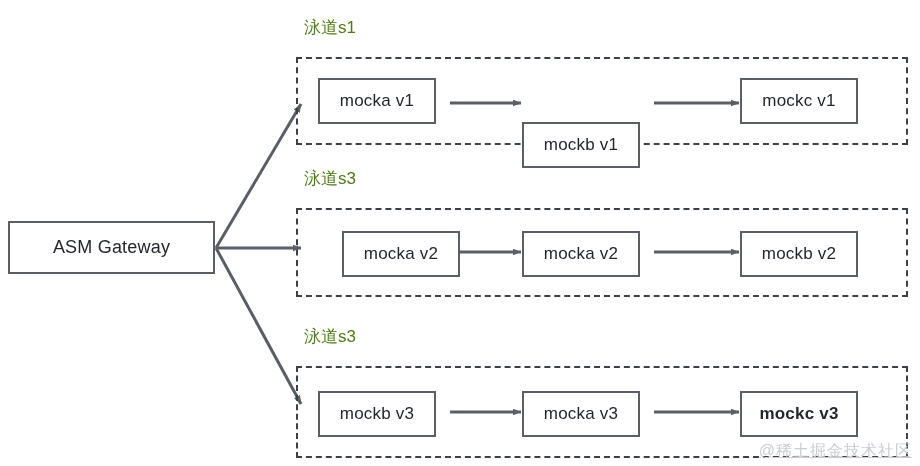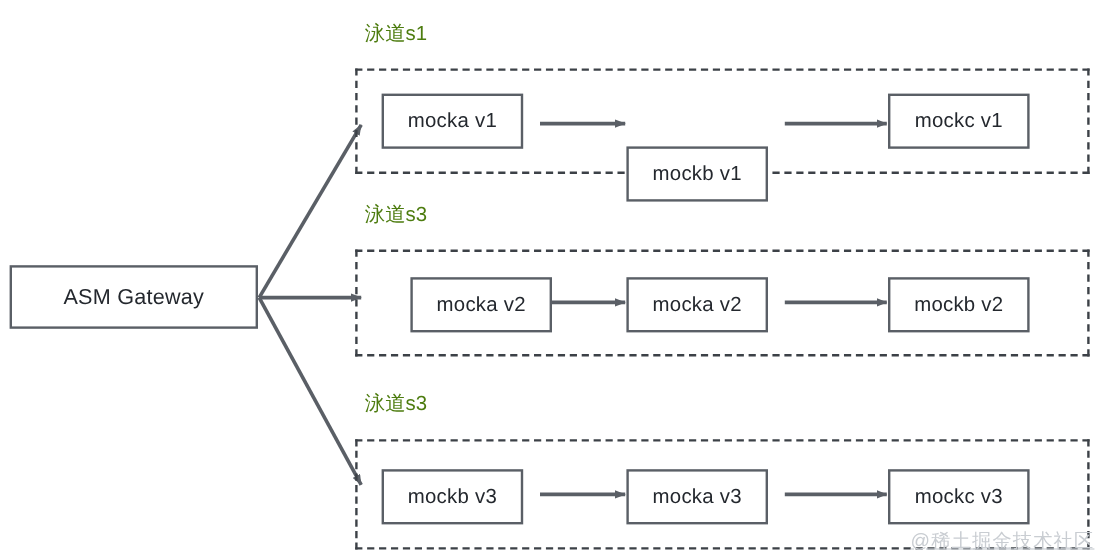--- a/index.html
+++ b/index.html
@@ -139,20 +139,20 @@
   </div>
 
   <div class="lane-label" style="top:325px;left:304px;">泳道s3</div>
   <div class="lane-box" style="top:366px;left:296px;height:92px;">
     <div class="node" style="left:20px;top:23px;">
       <span>mockb v3</span>
     </div>
     <div class="node" style="left:224px;top:23px;">
       <span>mocka v3</span>
     </div>
-    <div class="node" style="left:442px;top:23px;">
+    <div class="node" style="left:442px;top:23px;font-weight:bold;">
       <span>mockc v3</span>
     </div>
   </div>
 
   <div class="watermark">@稀土掘金技术社区</div>
 
 </div>
 
 </body></html>

